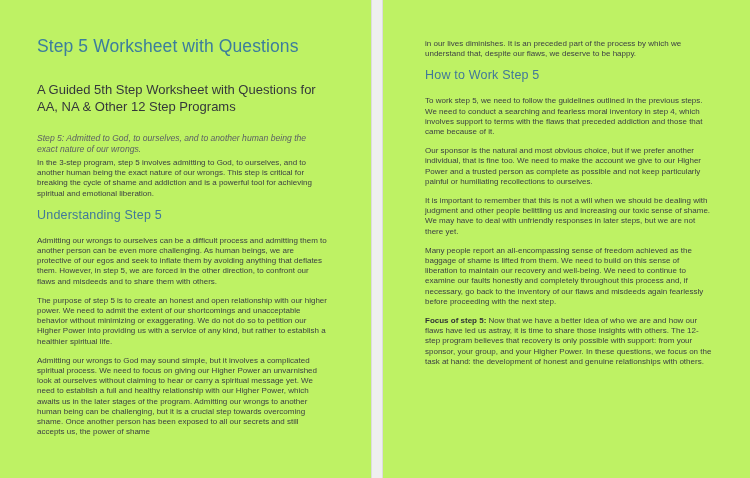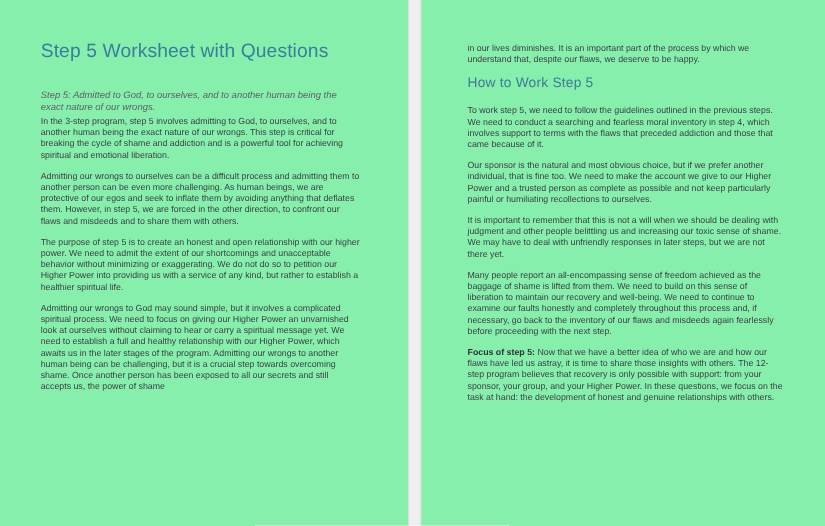--- a/index.html
+++ b/index.html
@@ -10,21 +10,21 @@
     overflow: hidden;
     background: #ffffff;
     font-family: "Liberation Sans", "DejaVu Sans", sans-serif;
   }
   .spread {
     display: flex;
     width: 750px;
     height: 478px;
   }
   .page {
-    background: #86efac;
+    background: #bef264;
     box-sizing: border-box;
     overflow: hidden;
   }
   .page-left {
     width: 371px;
     padding: 36px 44px 0 37px;
   }
   .page-gap {
     width: 12px;
     background: #efefef;
@@ -78,31 +78,33 @@
   .page-right p.body { max-width: 288px; }
   p.body strong { font-weight: 700; color: #2f3235; }
 </style>
 </head>
 <body>
 
 <div class="spread">
 
   <section class="page page-left">
     <h1 class="doc-title">Step 5 Worksheet with Questions</h1>
+    <p class="subtitle">A Guided 5th Step Worksheet with Questions for AA, NA &amp; Other 12 Step Programs</p>
     <p class="quote">Step 5: Admitted to God, to ourselves, and to another human being the exact nature of our wrongs.</p>
     <p class="body">In the 3-step program, step 5 involves admitting to God, to ourselves, and to another human being the exact nature of our wrongs. This step is critical for breaking the cycle of shame and addiction and is a powerful tool for achieving spiritual and emotional liberation.</p>
+    <h2 class="section-heading">Understanding Step 5</h2>
     <p class="body">Admitting our wrongs to ourselves can be a difficult process and admitting them to another person can be even more challenging. As human beings, we are protective of our egos and seek to inflate them by avoiding anything that deflates them. However, in step 5, we are forced in the other direction, to confront our flaws and misdeeds and to share them with others.</p>
     <p class="body">The purpose of step 5 is to create an honest and open relationship with our higher power. We need to admit the extent of our shortcomings and unacceptable behavior without minimizing or exaggerating. We do not do so to petition our Higher Power into providing us with a service of any kind, but rather to establish a healthier spiritual life.</p>
     <p class="body">Admitting our wrongs to God may sound simple, but it involves a complicated spiritual process. We need to focus on giving our Higher Power an unvarnished look at ourselves without claiming to hear or carry a spiritual message yet. We need to establish a full and healthy relationship with our Higher Power, which awaits us in the later stages of the program. Admitting our wrongs to another human being can be challenging, but it is a crucial step towards overcoming shame. Once another person has been exposed to all our secrets and still accepts us, the power of shame</p>
   </section>
 
   <div class="page-gap"></div>
 
   <section class="page page-right">
-    <p class="body">in our lives diminishes. It is an important part of the process by which we understand that, despite our flaws, we deserve to be happy.</p>
+    <p class="body">in our lives diminishes. It is an preceded part of the process by which we understand that, despite our flaws, we deserve to be happy.</p>
     <h2 class="section-heading">How to Work Step 5</h2>
     <p class="body">To work step 5, we need to follow the guidelines outlined in the previous steps. We need to conduct a searching and fearless moral inventory in step 4, which involves support to terms with the flaws that preceded addiction and those that came because of it.</p>
     <p class="body">Our sponsor is the natural and most obvious choice, but if we prefer another individual, that is fine too. We need to make the account we give to our Higher Power and a trusted person as complete as possible and not keep particularly painful or humiliating recollections to ourselves.</p>
     <p class="body">It is important to remember that this is not a will when we should be dealing with judgment and other people belittling us and increasing our toxic sense of shame. We may have to deal with unfriendly responses in later steps, but we are not there yet.</p>
     <p class="body">Many people report an all-encompassing sense of freedom achieved as the baggage of shame is lifted from them. We need to build on this sense of liberation to maintain our recovery and well-being. We need to continue to examine our faults honestly and completely throughout this process and, if necessary, go back to the inventory of our flaws and misdeeds again fearlessly before proceeding with the next step.</p>
     <p class="body"><strong>Focus of step 5:</strong><span> Now that we have a better idea of who we are and how our flaws have led us astray, it is time to share those insights with others. The 12-step program believes that recovery is only possible with support: from your sponsor, your group, and your Higher Power. In these questions, we focus on the task at hand: the development of honest and genuine relationships with others.</span></p>
   </section>
 
 </div>
 

